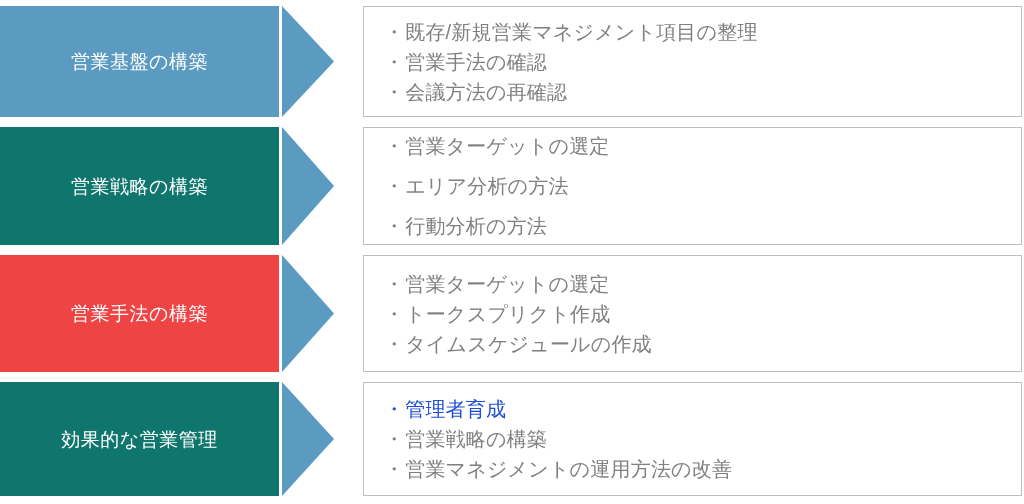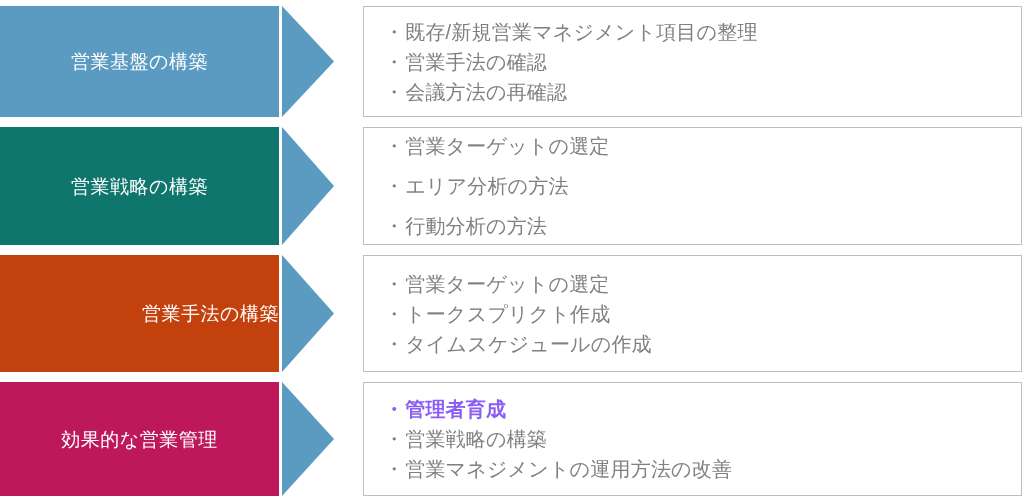--- a/index.html
+++ b/index.html
@@ -87,45 +87,45 @@
         </div>
       </div>
       <div class="listbox" style="border-color: rgb(191, 191, 191); gap: 10px;">
         <div class="bullet-line" style="color: rgb(128, 128, 128);"><span class="mark">・</span><span>営業ターゲットの選定</span></div>
         <div class="bullet-line" style="color: rgb(128, 128, 128);"><span class="mark">・</span><span>エリア分析の方法</span></div>
         <div class="bullet-line" style="color: rgb(128, 128, 128);"><span class="mark">・</span><span>行動分析の方法</span></div>
       </div>
     </div>
     <div class="row" style="top: 255px; height: 117px;">
       <div class="chevron">
-        <div class="chev-body" style="background: #c2410c; justify-content: flex-end;">
+        <div class="chev-body" style="background: #ef4444;">
           <span class="chev-label" style="color: rgb(255, 255, 255);">営業手法の構築</span>
         </div>
         <div class="chev-head">
           <svg viewBox="0 0 52 100" preserveAspectRatio="none">
             <polygon points="0,0 52,50 0,100" fill="#5B9BC2"></polygon>
           </svg>
         </div>
       </div>
       <div class="listbox" style="border-color: rgb(191, 191, 191);">
         <div class="bullet-line" style="color: rgb(128, 128, 128);"><span class="mark">・</span><span>営業ターゲットの選定</span></div>
         <div class="bullet-line" style="color: rgb(128, 128, 128);"><span class="mark">・</span><span>トークスプリクト作成</span></div>
         <div class="bullet-line" style="color: rgb(128, 128, 128);"><span class="mark">・</span><span>タイムスケジュールの作成</span></div>
       </div>
     </div>
     <div class="row" style="top: 382px; height: 114px;">
       <div class="chevron">
-        <div class="chev-body" style="background: #be185d;">
+        <div class="chev-body" style="background: #0f766e;">
           <span class="chev-label" style="color: rgb(255, 255, 255);">効果的な営業管理</span>
         </div>
         <div class="chev-head">
           <svg viewBox="0 0 52 100" preserveAspectRatio="none">
             <polygon points="0,0 52,50 0,100" fill="#5B9BC2"></polygon>
           </svg>
         </div>
       </div>
       <div class="listbox" style="border-color: rgb(191, 191, 191);">
-        <div class="bullet-line" style="color: #8b5cf6; font-weight: bold;"><span class="mark">・</span><span>管理者育成</span></div>
+        <div class="bullet-line" style="color: #1d4ed8;"><span class="mark">・</span><span>管理者育成</span></div>
         <div class="bullet-line" style="color: rgb(128, 128, 128);"><span class="mark">・</span><span>営業戦略の構築</span></div>
         <div class="bullet-line" style="color: rgb(128, 128, 128);"><span class="mark">・</span><span>営業マネジメントの運用方法の改善</span></div>
       </div>
     </div>
   </div>
 
 </body></html>

